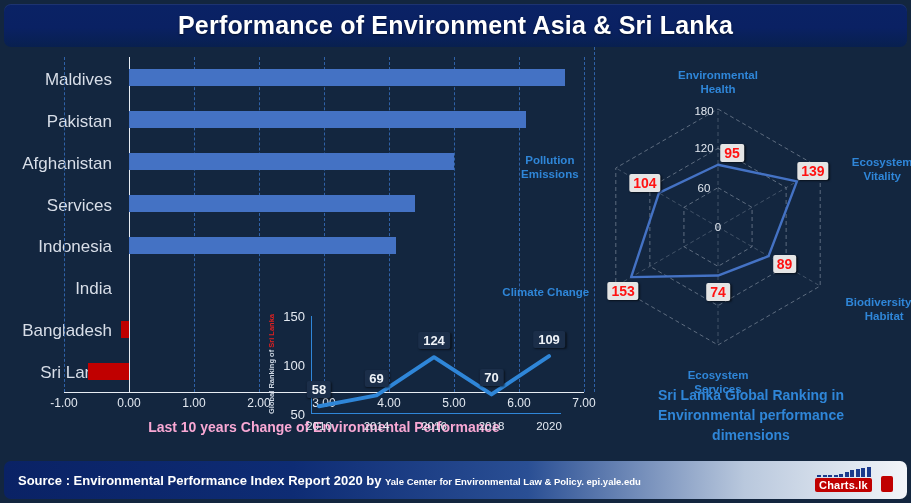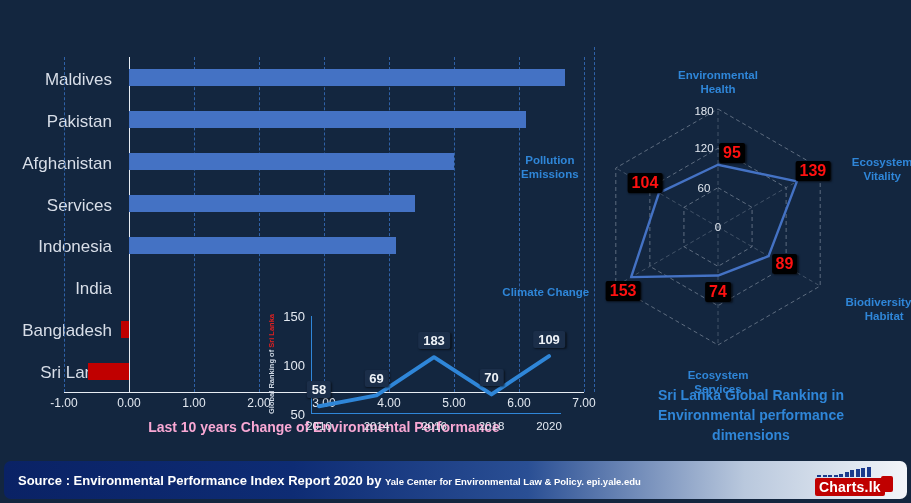--- a/index.html
+++ b/index.html
@@ -81,21 +81,21 @@
   .ax-label{
     position:absolute;color:#2f86d8;font-size:11.5px;font-weight:bold;
     text-align:center;line-height:14px;white-space:pre-line;
   }
   .ring-label{
     position:absolute;color:#e3e9f1;font-size:11.5px;
     transform:translate(-50%,-50%);
   }
   .val-badge{
     position:absolute;transform:translate(-50%,-50%);
-    background:#000000;color:#ff1111;font-size:16px;font-weight:bold;
+    background:#e5e5e5;color:#ff1111;font-size:14px;font-weight:bold;
     padding:1px 4px;border-radius:2px;box-shadow:1px 1px 2px rgba(0,0,0,.55);
     white-space:nowrap;
   }
   #radar-caption{
     position:absolute;left:16px;top:338px;width:282px;text-align:center;
     color:#2f86d8;font-size:14px;font-weight:bold;line-height:20px;
   }
   
   #footer{
     position:absolute;left:4px;top:461px;width:903px;height:38px;
@@ -107,32 +107,35 @@
     margin-left:14px;color:#ffffff;font-size:13px;font-weight:bold;white-space:nowrap;
   }
   #source-text .sub{font-size:9.5px;font-weight:bold;}
   #logo{
     position:absolute;right:14px;top:6px;width:78px;height:27px;
   }
   #logo-bars{position:absolute;left:2px;top:0;height:10px;display:flex;align-items:flex-end;gap:1.5px;}
   #logo-bars i{display:block;width:4px;background:#1b3a8c;}
   #logo-word{
     position:absolute;left:0;top:11px;background:#c00000;color:#ffffff;
-    font-size:14px;font-weight:bold;padding:1px 4px;border-radius:2px;letter-spacing:.2px;
+    font-size:11px;font-weight:bold;padding:1px 4px;border-radius:2px;letter-spacing:.2px;
   }
   #logo-mark{
     position:absolute;right:0;top:9px;width:12px;height:16px;background:#c00000;border-radius:2px;
   }
   svg{display:block;}
 </style>
 </head>
 <body>
 
 <div id="stage">
 
+  <div id="header">
+    <div id="header-title">Performance of Environment Asia &amp; Sri Lanka</div>
+  </div>
 
   <div id="body">
 
     <div id="bar-panel">
       <div id="cat-col">
           <div class="cat-label" style="top: 22.9375px;">Maldives</div>
           <div class="cat-label" style="top: 64.8125px;">Pakistan</div>
           <div class="cat-label" style="top: 106.688px;">Afghanistan</div>
           <div class="cat-label" style="top: 148.562px;">Services</div>
           <div class="cat-label" style="top: 190.438px;">Indonesia</div>
@@ -191,21 +194,21 @@
         <div id="line-xlabels">
             <div class="xlab" style="left: 60px; top: 108px;">2010</div>
             <div class="xlab" style="left: 117.5px; top: 108px;">2014</div>
             <div class="xlab" style="left: 175px; top: 108px;">2016</div>
             <div class="xlab" style="left: 232.5px; top: 108px;">2018</div>
             <div class="xlab" style="left: 290px; top: 108px;">2020</div>
           </div>
         <div id="line-values">
             <div class="pt-label" style="left: 60px; top: 86.16px;">58</div>
             <div class="pt-label" style="left: 117.5px; top: 75.38px;">69</div>
-            <div class="pt-label" style="left: 175px; top: 37.16px;">183</div>
+            <div class="pt-label" style="left: 175px; top: 37.16px;">124</div>
             <div class="pt-label" style="left: 232.5px; top: 74.4px;">70</div>
             <div class="pt-label" style="left: 290px; top: 36.18px;">109</div>
           </div>
       </div>
     </div>
 
     <div id="panel-divider"></div>
 
     <div id="radar-panel">
       <svg id="radar-svg" width="313" height="330">

